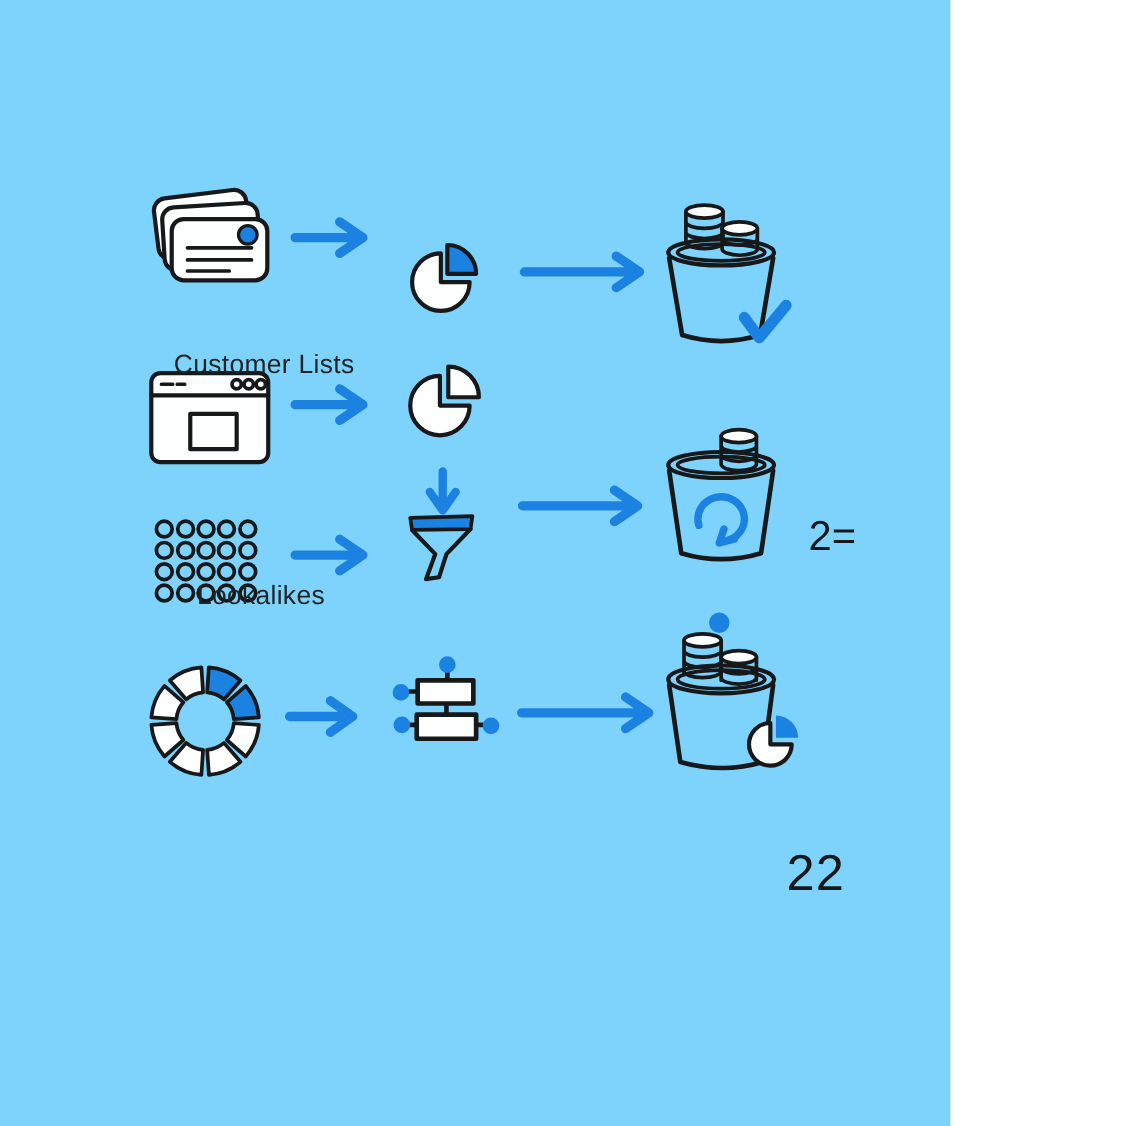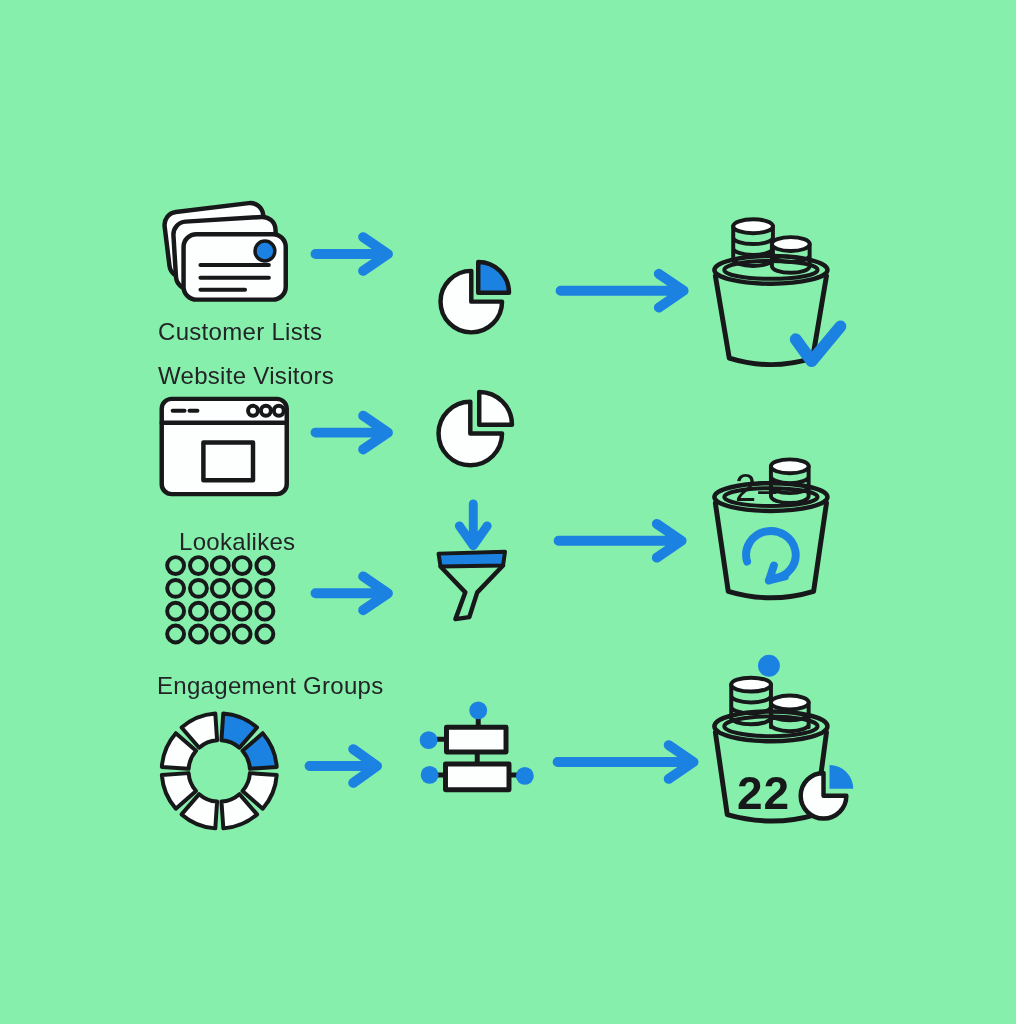--- a/index.html
+++ b/index.html
@@ -1,39 +1,39 @@
 <!DOCTYPE html>
 <html><head>
 <meta charset="utf-8">
 <style>
   html,body{margin:0;padding:0;background:#ffffff;}
   .stage{
     position:relative;
-    width:1016px;height:1024px;
-    background:#86efac;
+    width:864px;height:1024px;
+    background:#7dd3fc;
     overflow:hidden;
     font-family:"Liberation Sans", sans-serif;
   }
   .art{position:absolute;inset:0;}
   .lbl{
     position:absolute;
     color:#222426;
     font-size:24px;
     font-weight:500;
     letter-spacing:0.3px;
     white-space:nowrap;
   }
   .val{
     position:absolute;
     color:#17181a;
     font-weight:500;
     white-space:nowrap;
   }
   .val-2{left:735px;top:467px;font-size:38px;}
-  .val-22{left:737px;top:766px;font-size:46px;letter-spacing:1px;font-weight:bold;}
+  .val-22{left:715px;top:766px;font-size:46px;letter-spacing:1px;}
 </style>
 </head>
 <body>
 
 <div class="stage">
 
   <svg class="art" viewBox="0 0 1024 1024">
 
     <g fill="none" stroke="#17181a" stroke-width="4.5" stroke-linecap="round" stroke-linejoin="round">
       <rect x="168" y="209" width="100" height="66" rx="13" fill="#fdfefe" transform="rotate(-7 218 242)"></rect>
@@ -183,20 +183,18 @@
       <ellipse cx="777" cy="732" rx="47" ry="10" stroke-width="4"></ellipse>
       <path d="M721,738 L733,821 Q779,834 822,821 L833,738" stroke-width="5"></path>
       <g>
         <path d="M830,779 A23,23 0 1 0 853,802 L830,802 Z" fill="#fdfefe" stroke="#17181a" stroke-width="4.5"></path>
         <path d="M836,795 L836,771 A24,24 0 0 1 860,795 Z" fill="#1c82e2" stroke="none"></path>
       </g>
     </g>
   </svg>
 
   <div class="lbl" style="left:158px;top:318px">Customer Lists</div>
-  <div class="lbl" style="left:158px;top:362px">Website Visitors</div>
   <div class="lbl" style="left:179px;top:528px">Lookalikes</div>
-  <div class="lbl" style="left:157px;top:672px">Engagement Groups</div>
 
   <div class="val val-2">2=</div>
   <div class="val val-22">22</div>
 
 </div>
 
 </body></html>

